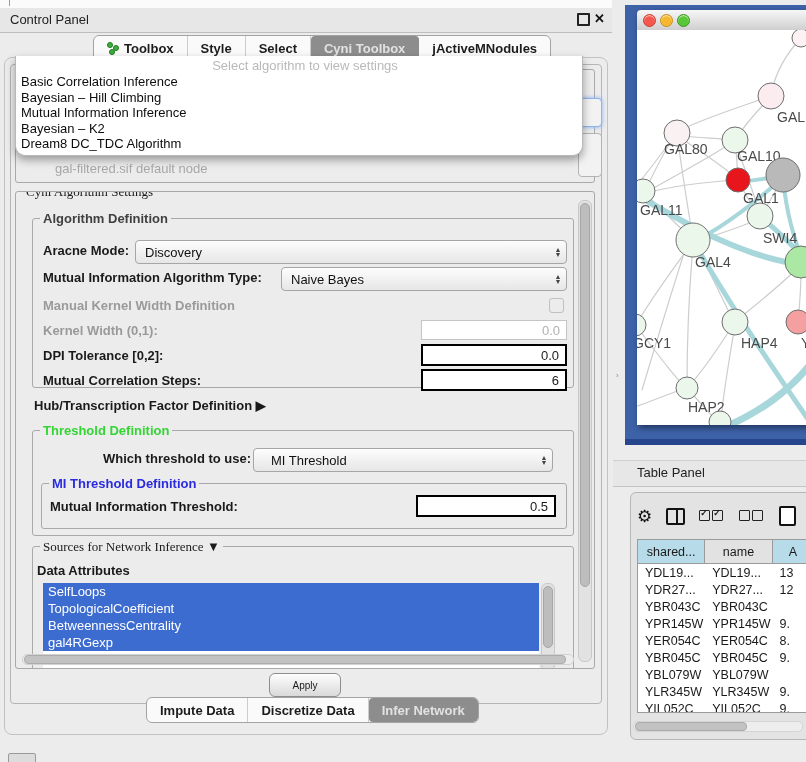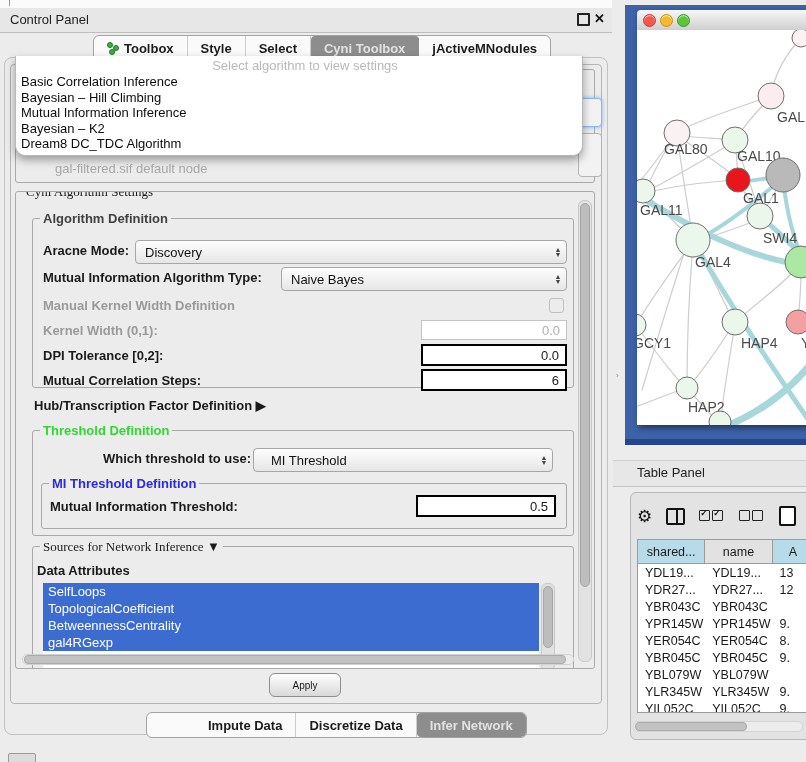--- a/index.html
+++ b/index.html
@@ -17,21 +17,21 @@
 
   .cp-outer{left:4px;top:57px;width:602px;height:676px;border:1px solid #c2c2c2;border-radius:8px;background:#ececec;}
   .cp-body{left:10px;top:64px;width:590px;height:638px;border:1px solid #b5b5b5;border-radius:4px;background:#ececec;}
 
   
   .tabgroup{display:flex;align-items:stretch;background:#fafafa;border:1px solid #a3a3a3;border-radius:6px;overflow:hidden;height:24px;}
   .tabgroup .tab{display:flex;align-items:center;gap:5px;padding:0 13px;font-weight:bold;font-size:13px;color:#1c1c1c;border-right:1px solid #cccccc;cursor:default;white-space:nowrap;}
   .tabgroup .tab:last-child{border-right:none;}
   .tabgroup .tab.sel{background:#8d8d8d;color:#e2e2e2;border-radius:4px;border-right-color:#8d8d8d;}
   .top-tabs{left:93px;top:35px;}
-  .bottom-tabs{left:146px;top:712px;padding-left:48px;}
+  .bottom-tabs{left:146px;top:697px;}
 
   .net-tab-icon{display:inline-block;width:12px;height:12px;position:relative;}
   .net-tab-icon i{position:absolute;width:4px;height:4px;border-radius:50%;background:#3fae3f;border:1px solid #1d7a1d;}
   .net-tab-icon i:nth-child(1){left:0;top:0;}
   .net-tab-icon i:nth-child(2){left:6px;top:3px;}
   .net-tab-icon i:nth-child(3){left:2px;top:7px;}
 
   
   .ghost-combo1{left:578px;top:98px;width:22px;height:27px;background:#f2f2f2;border:1px solid #8fb4e8;border-radius:4px;box-shadow:0 0 4px #86b0ef;}
   .ghost-combo2{left:578px;top:133px;width:22px;height:42px;background:#f2f2f2;border:1px solid #b3b3b3;border-radius:4px;}

